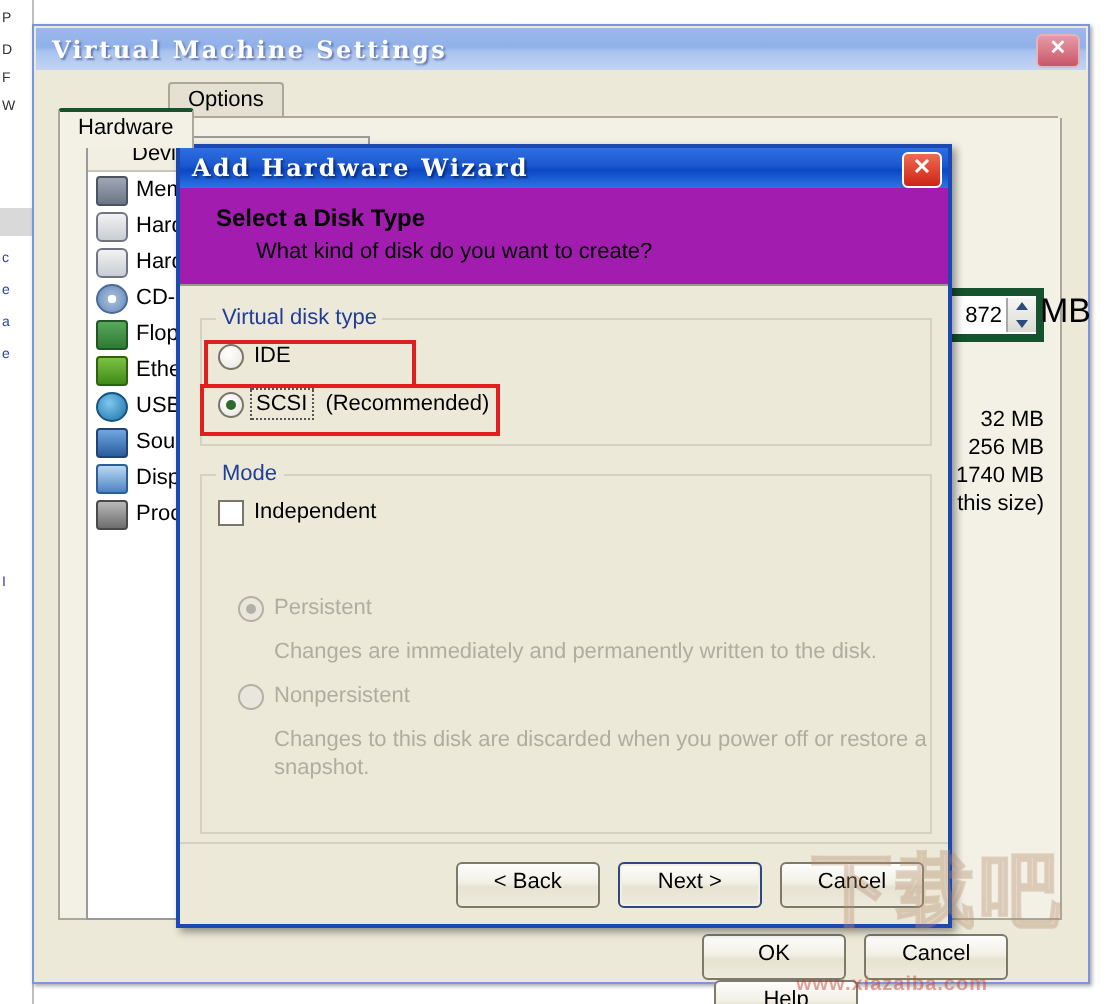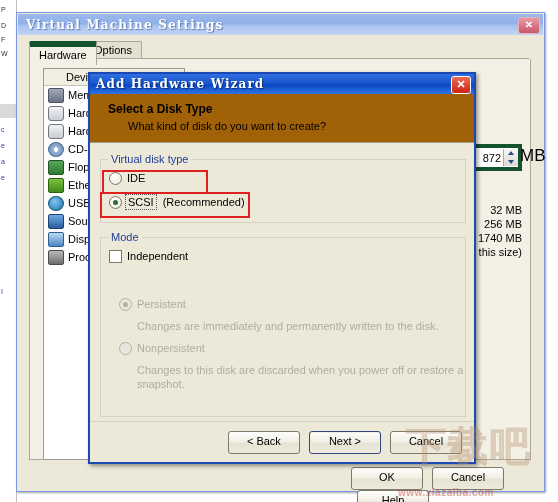--- a/index.html
+++ b/index.html
@@ -43,21 +43,21 @@
   }
   #vm-body{position:absolute;left:1px;top:22px;right:1px;bottom:1px;background:#ece9d8;}
 
   
   #tabstrip{position:absolute;left:11px;top:6px;height:18px;}
   .tab{
     position:absolute;top:0;height:17px;padding:0 9px;line-height:17px;
     font-size:11px;background:#ece9d8;border:1px solid #aca899;border-bottom:none;
     border-radius:2px 2px 0 0;
   }
-  .tab.active{background:#f3f1e6;border-top:6px solid #14532d;height:18px;line-height:16px;z-index:2;}
+  .tab.active{background:#f3f1e6;border-top:2px solid #14532d;height:18px;line-height:16px;z-index:2;margin-top:13px;}
   #tab-hardware{left:0;}
   #tab-options{left:55px;background:#e4e1d3;}
   #tab-line{position:absolute;left:11px;top:23px;width:500px;height:1px;background:#aca899;}
 
   
   #hw-page{position:absolute;left:11px;top:24px;width:500px;height:400px;background:#f3f1e6;border:1px solid #aca899;border-top:none;}
   #device-list{
     position:absolute;left:13px;top:9px;width:140px;height:390px;
     background:#ffffff;border:1px solid #9a9a9a;
   }
@@ -120,21 +120,21 @@
     font-family:"DejaVu Serif", serif;font-weight:bold;font-size:12px;letter-spacing:1.1px;
     color:#ffffff;margin-left:6px;text-shadow:1px 1px 1px rgba(0,0,0,.45);white-space:nowrap;
   }
   #wz-close{
     position:absolute;right:3px;top:2px;width:18px;height:16px;
     background:linear-gradient(to bottom,#f06a52,#cc2416);
     border:1px solid #ffffff;border-radius:3px;
     color:#fff;font-size:11px;font-weight:bold;line-height:14px;text-align:center;
   }
   #wz-header{
-    position:absolute;left:0;top:20px;right:0;height:48px;background:#a16207;
+    position:absolute;left:0;top:20px;right:0;height:48px;background:#a21caf;
     border-bottom:1px solid #9a9a8a;
   }
   #wz-h-title{position:absolute;left:18px;top:8px;font-size:12px;font-weight:bold;}
   #wz-h-sub{position:absolute;left:38px;top:26px;font-size:11px;}
   #wz-content{position:absolute;left:0;top:69px;right:0;bottom:40px;background:#ece9d8;}
 
   .groupbox{position:absolute;border:1px solid #d4d0c4;border-top:1px solid #d4d0c4;background:transparent;}
   .group-label{position:absolute;top:-7px;left:7px;background:#ece9d8;padding:0 3px;color:#1f3d99;font-size:11px;}
 
   .radio-row{position:absolute;display:flex;align-items:flex-start;}

